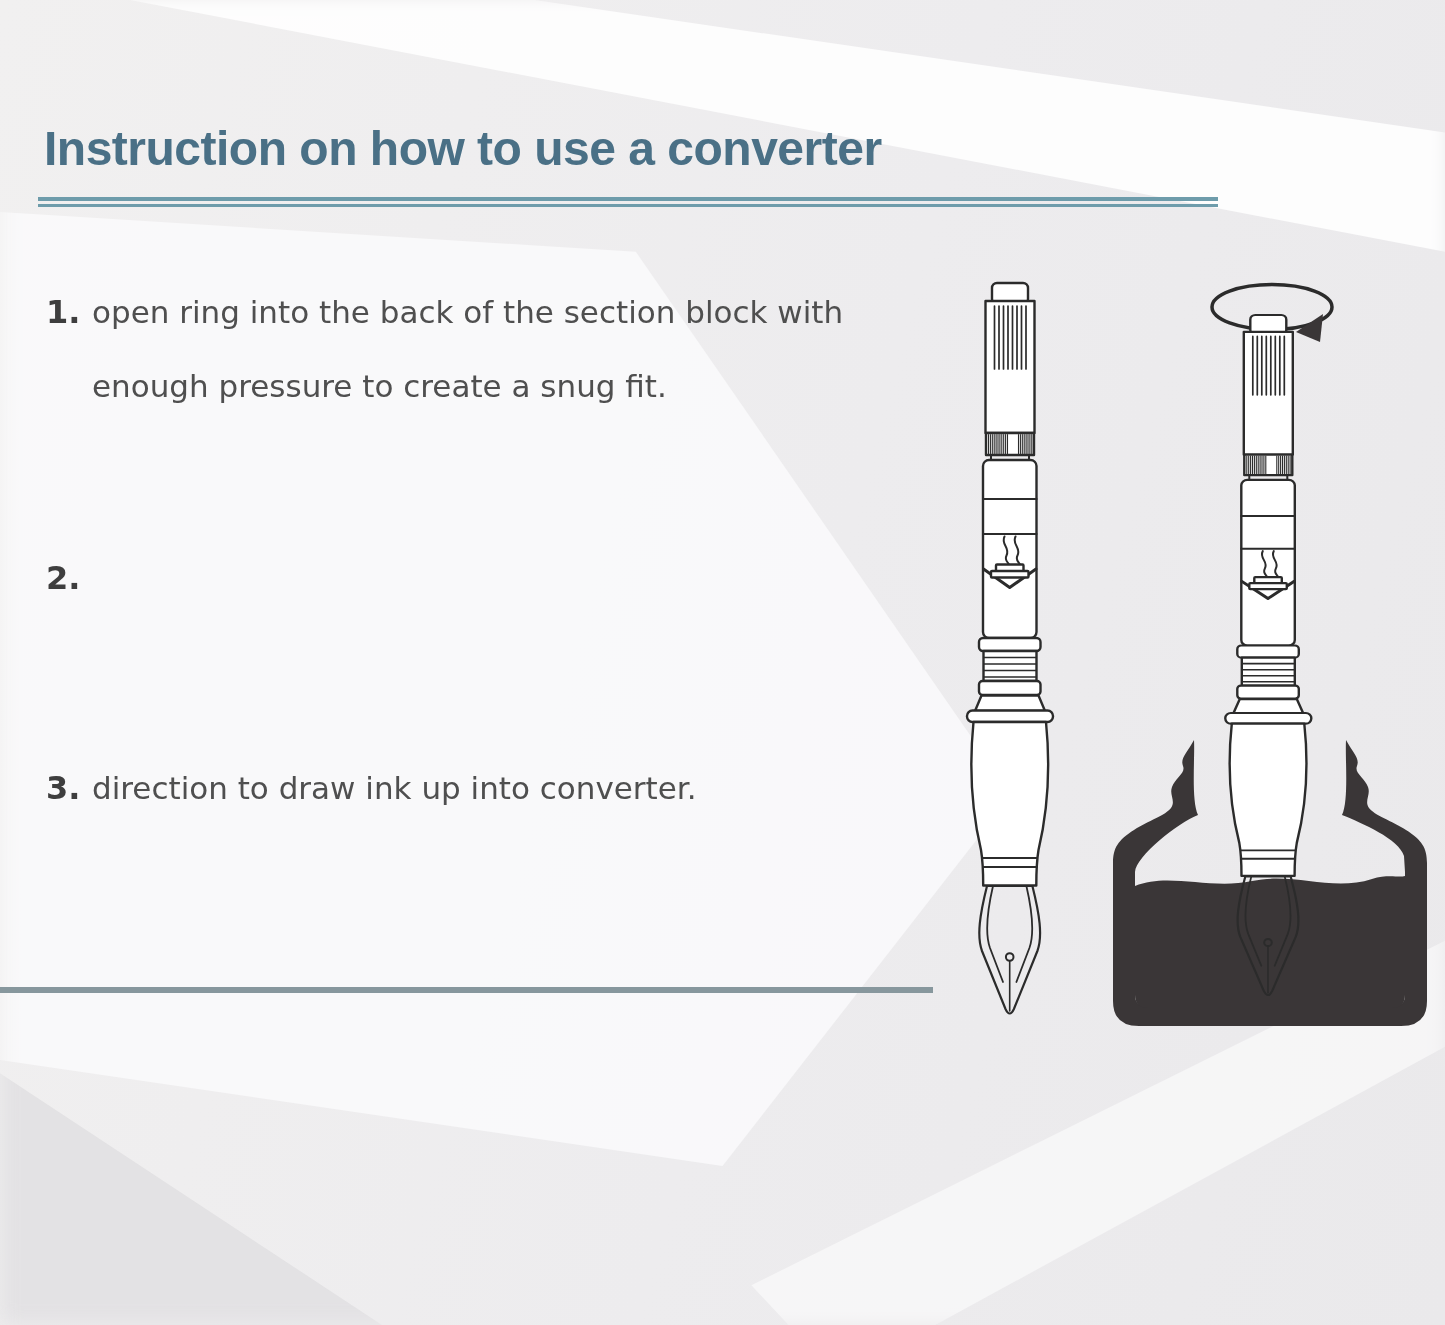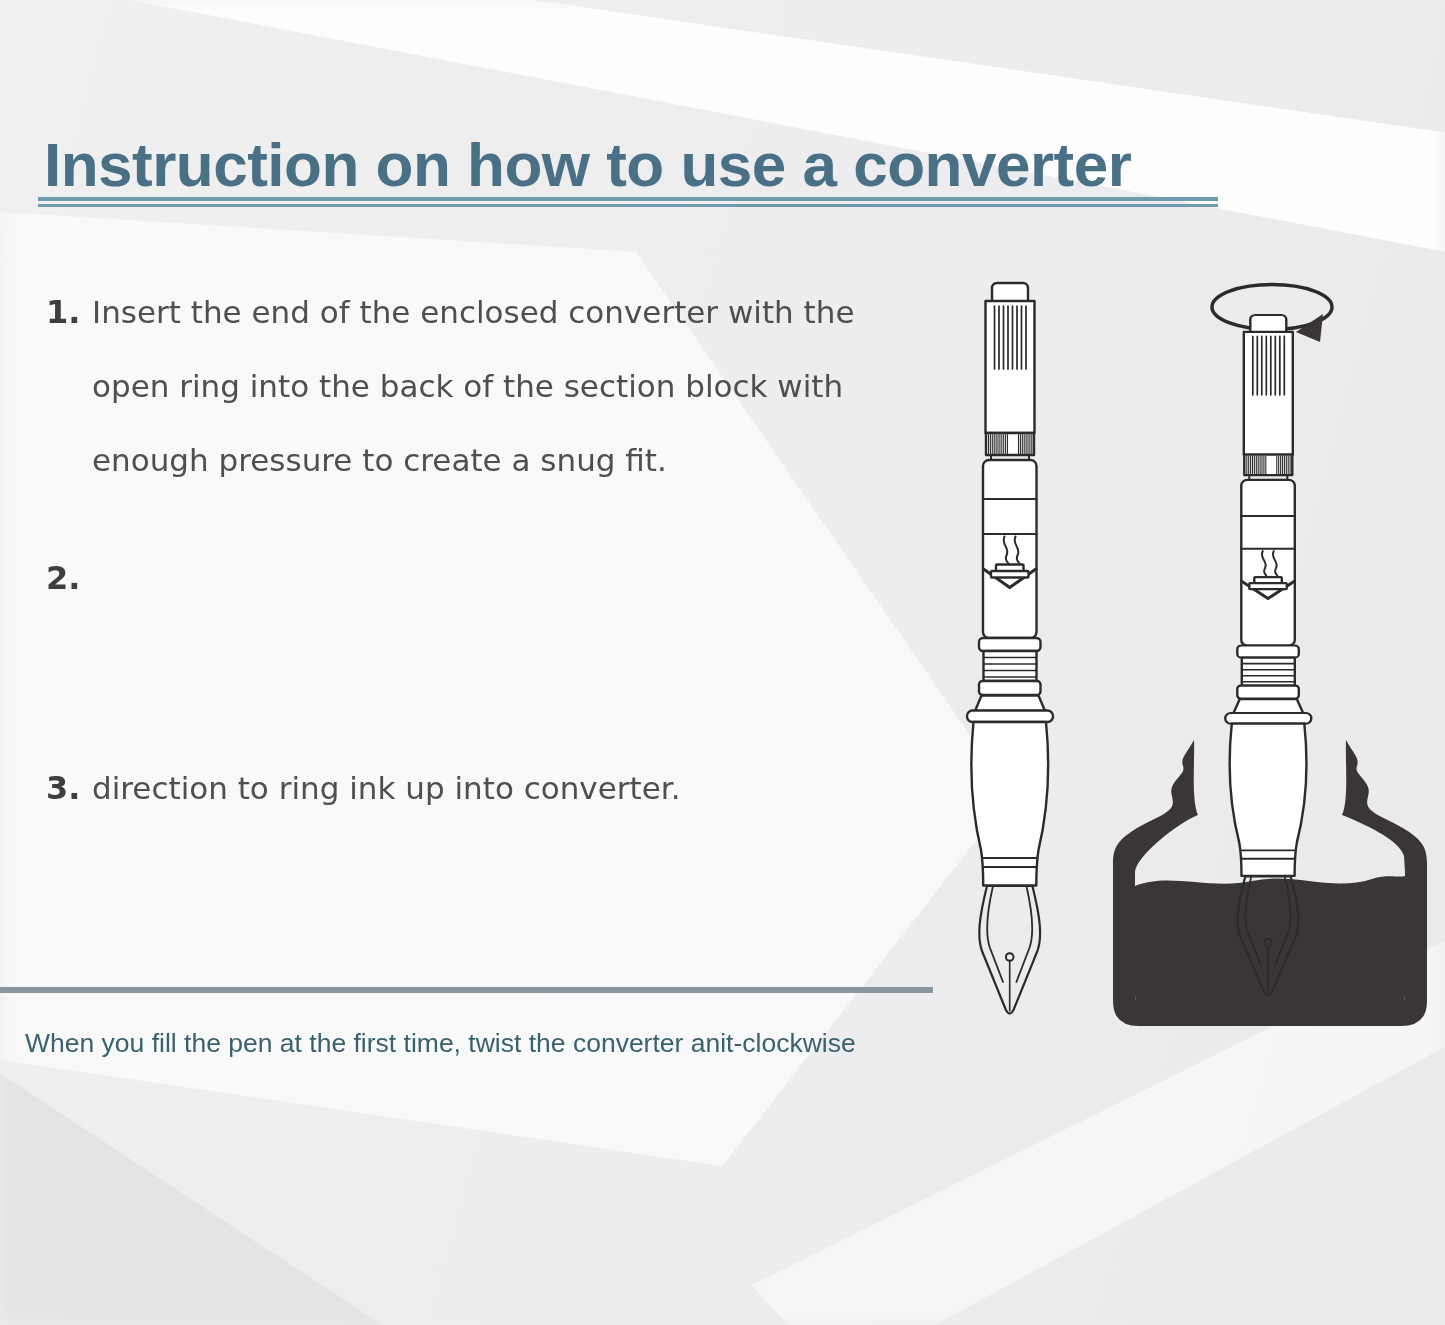--- a/index.html
+++ b/index.html
@@ -16,23 +16,23 @@
     clip-path:polygon(9% 0%,37% 0%,100% 10%,100% 19%);filter:blur(7px);}
   .bg-band2{position:absolute;inset:0;background:rgba(252,252,253,.75);
     clip-path:polygon(0% 16%,44% 19%,70% 60%,50% 88%,0% 80%);filter:blur(12px);}
   .bg-band3{position:absolute;inset:0;background:rgba(255,255,255,.55);
     clip-path:polygon(52% 97%,100% 71%,100% 79%,58% 104%);filter:blur(8px);}
   .bg-band4{position:absolute;inset:0;background:rgba(224,223,226,.85);
     clip-path:polygon(0% 81%,32% 104%,0% 104%);filter:blur(10px);}
 
   
   .title{
-    position:absolute;left:44px;top:134px;margin:0;
+    position:absolute;left:44px;top:125px;margin:0;
     font-family:"Liberation Sans",sans-serif;
-    font-weight:bold;font-size:62px;line-height:1;letter-spacing:-0.5px;
+    font-weight:bold;font-size:48px;line-height:1;letter-spacing:-0.5px;
     color:var(--title_text,#4a7086);white-space:nowrap;
   }
   .title-underline{
     position:absolute;left:38px;top:197px;width:1180px;height:10px;
     box-sizing:border-box;
     border-top:4px solid var(--title_underline,#6e9cab);
     border-bottom:3px solid var(--title_underline,#6e9cab);
   }
 
   
@@ -68,42 +68,40 @@
     <div class="bg-band3"></div>
     <div class="bg-band4"></div>
   </div>
 
   <h1 class="title">Instruction on how to use a converter</h1>
   <div class="title-underline"></div>
 
   <div class="step" id="step1">
     <span class="step-num">1.</span>
     <div class="step-lines">
-      <div>Insert the end of the enclosed converter with the</div>
       <div>open ring into the back of the section block with</div>
       <div>enough pressure to create a snug fit.</div>
     </div>
   </div>
 
   <div class="step" id="step2">
     <span class="step-num">2.</span>
     <div class="step-lines">
     </div>
   </div>
 
   <div class="step" id="step3">
     <span class="step-num">3.</span>
     <div class="step-lines">
-      <div>direction to ring ink up into converter.</div>
+      <div>direction to draw ink up into converter.</div>
     </div>
   </div>
 
   <div class="footnote-divider"></div>
   <div class="footnote">
-    <div>When you fill the pen at the first time, twist the converter anit-clockwise</div>
   </div>
 
   <svg class="illus" viewBox="930 268 515 792">
     <defs>
       <g id="pen" class="pen-part" stroke-width="2.4" stroke-linejoin="round" stroke-linecap="round">
 
         <rect x="992" y="283" width="36" height="21" rx="5"></rect>
 
         <rect x="985.5" y="301" width="49" height="132"></rect>
         <path fill="none" stroke-width="1.7" d="M994.5 306V369M999 306V369M1003.5 306V369M1008 306V369M1012.5 306V369M1017 306V369M1021.5 306V369M1026 306V369"></path>

